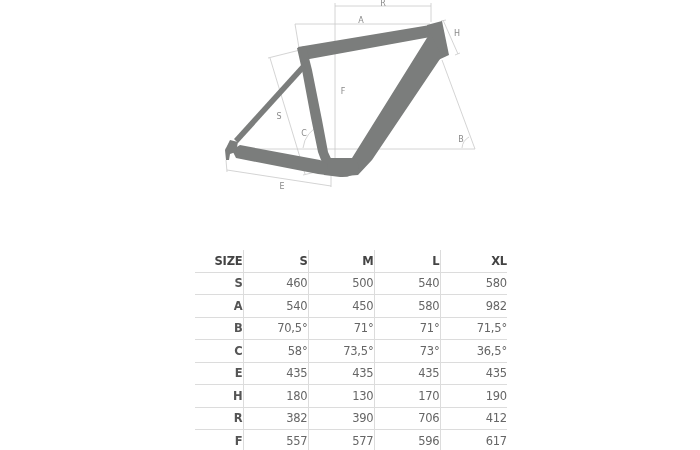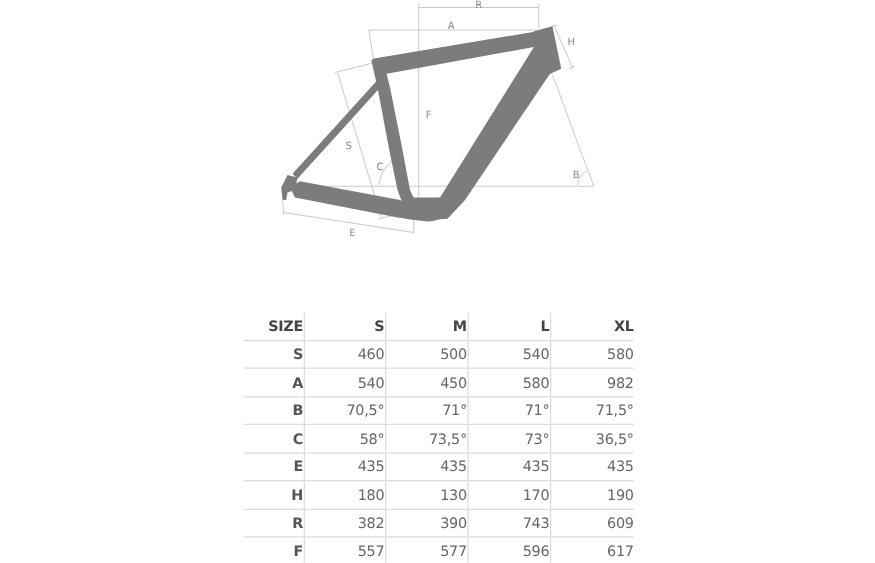--- a/index.html
+++ b/index.html
@@ -150,22 +150,22 @@
       <td class="row-label">H</td>
       <td class="val">180</td>
       <td class="val">130</td>
       <td class="val">170</td>
       <td class="val">190</td>
     </tr>
     <tr>
       <td class="row-label">R</td>
       <td class="val">382</td>
       <td class="val">390</td>
-      <td class="val">743</td>
-      <td class="val">609</td>
+      <td class="val">706</td>
+      <td class="val">412</td>
     </tr>
     <tr>
       <td class="row-label">F</td>
       <td class="val">557</td>
       <td class="val">577</td>
       <td class="val">596</td>
       <td class="val">617</td>
     </tr>
   </tbody>
 </table>

